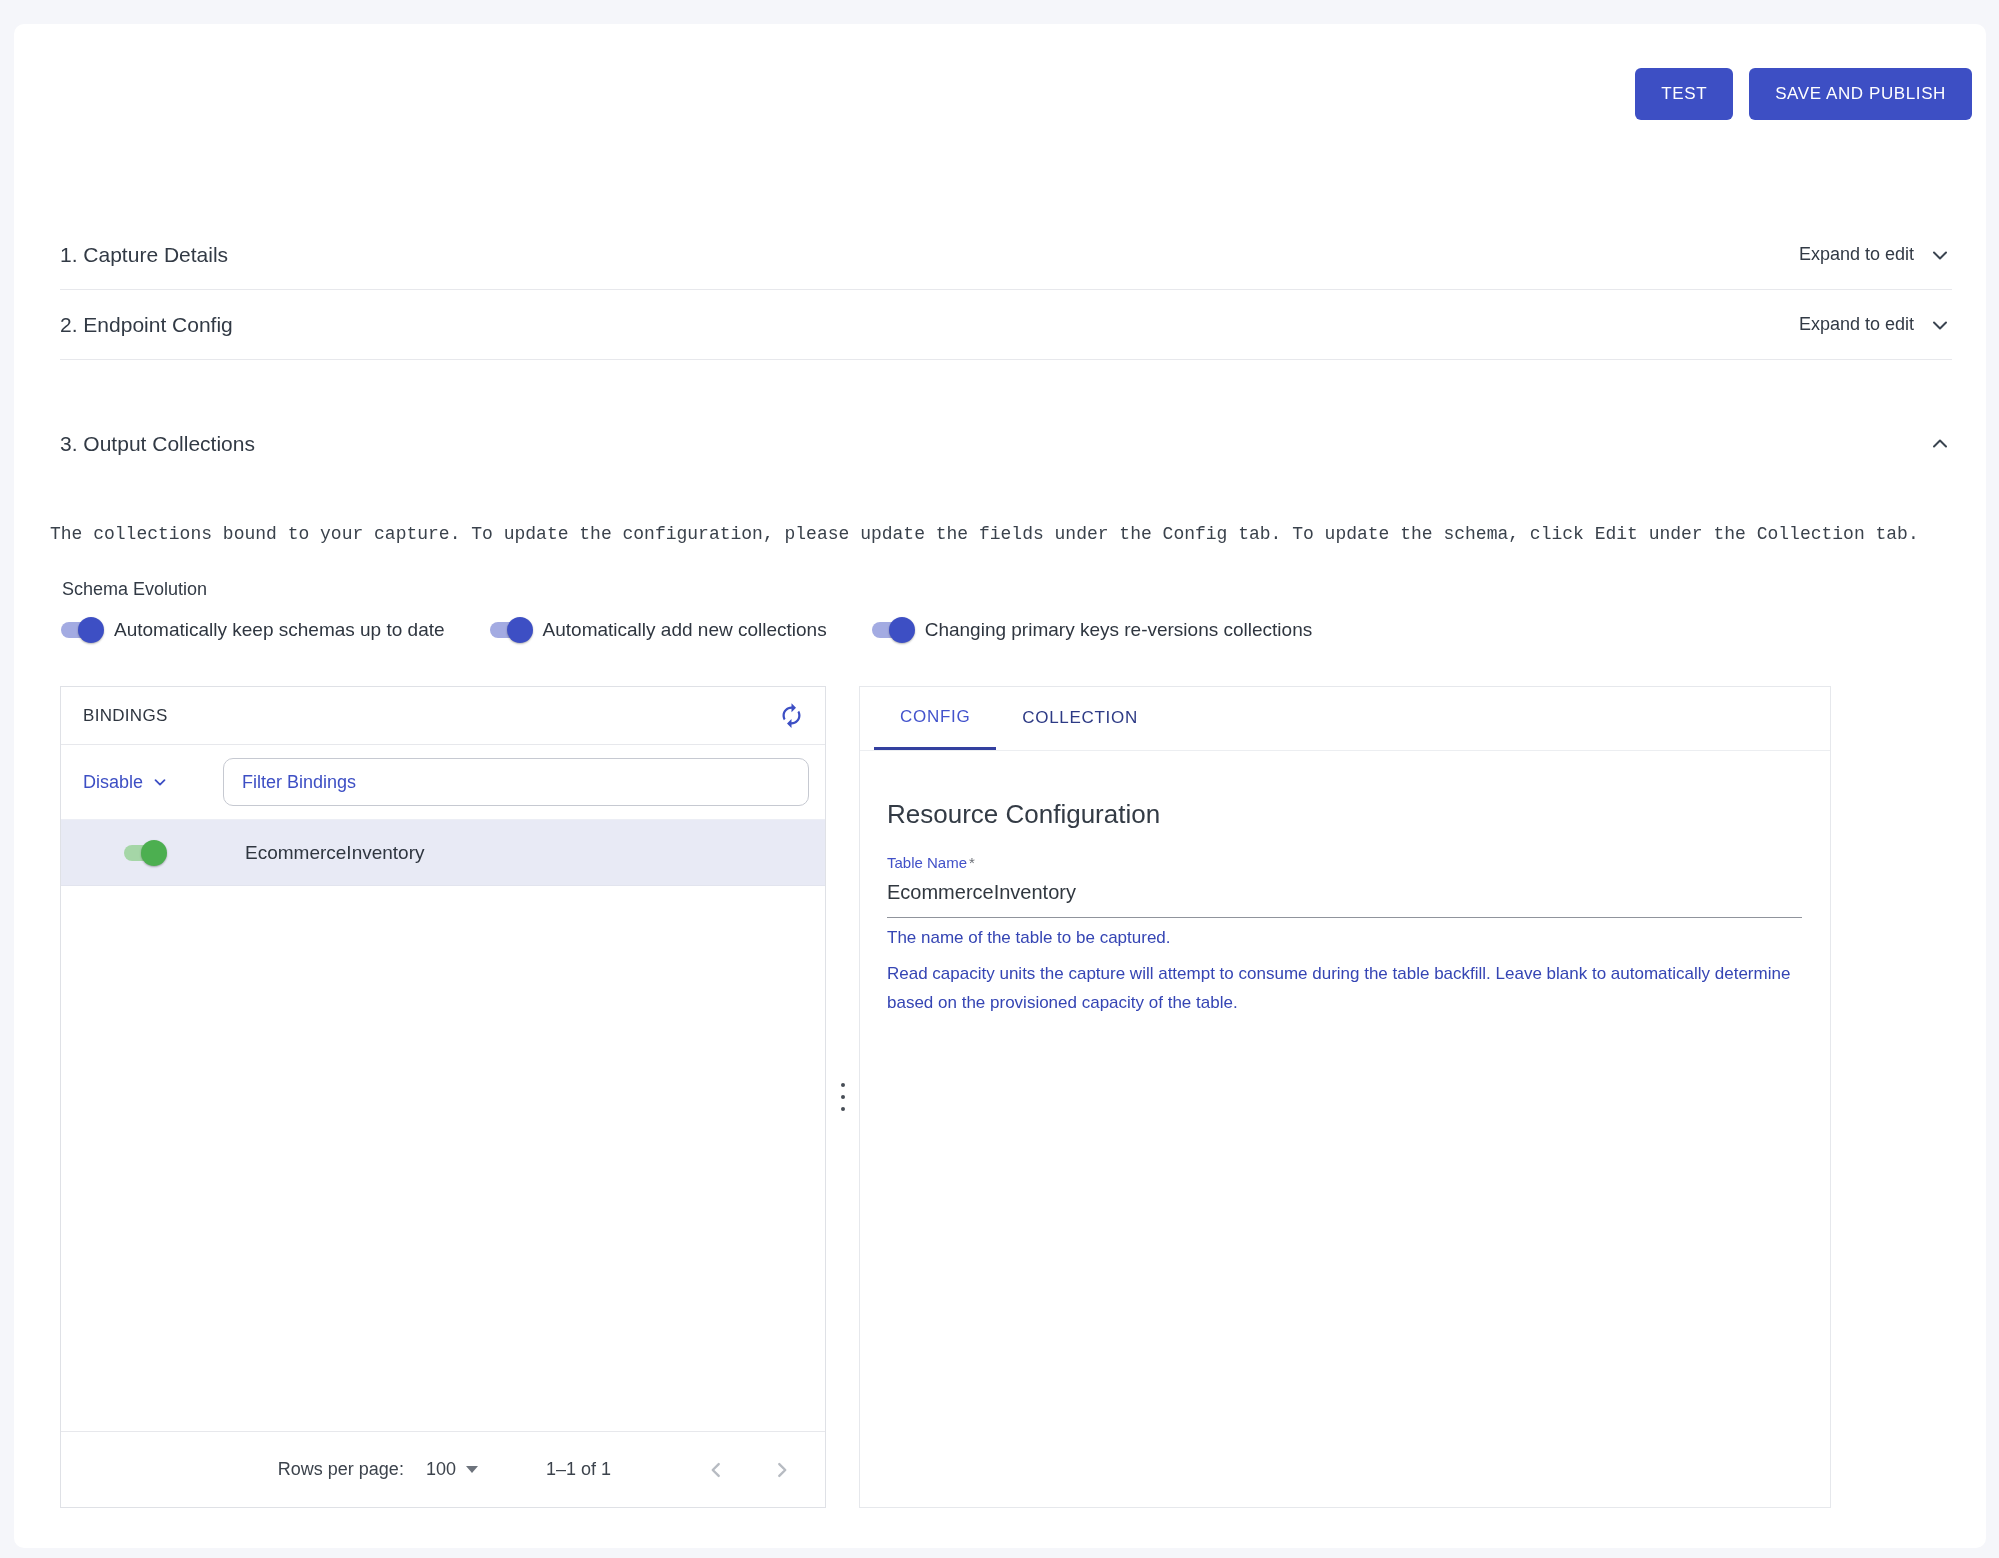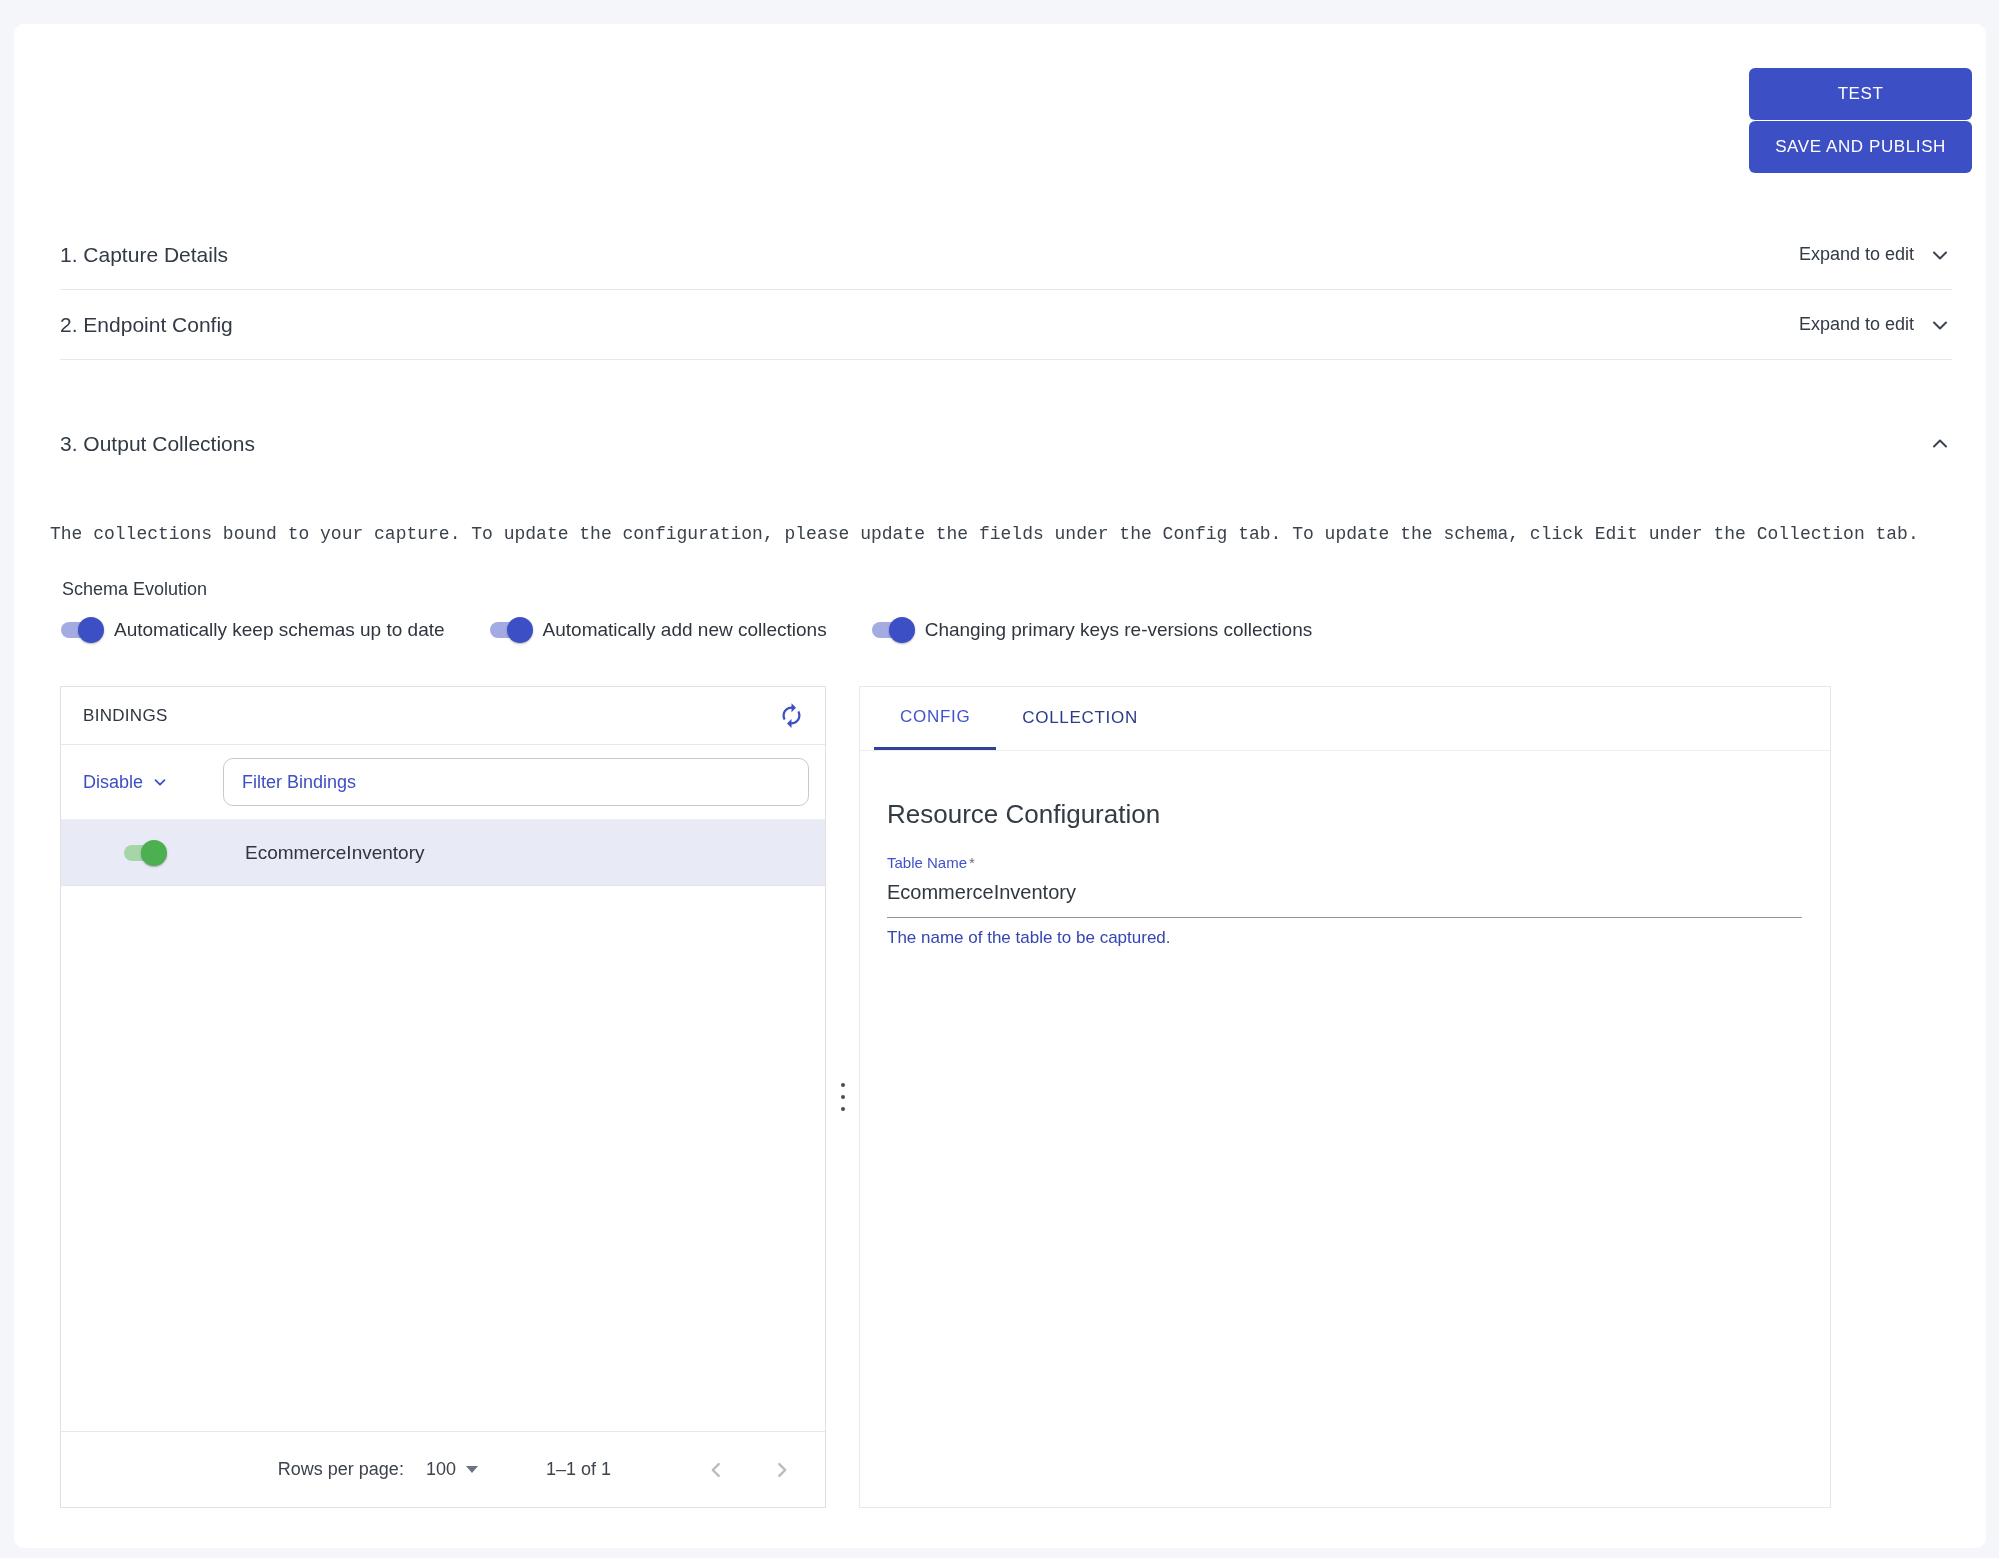--- a/index.html
+++ b/index.html
@@ -13,21 +13,21 @@
   }
   .card {
     position: absolute;
     left: 14px; top: 24px;
     width: 1972px; height: 1524px;
     background: #ffffff;
     border-radius: 10px;
   }
 
   
-  .toolbar { position: absolute; top: 44px; right: 14px; display: flex; gap: 1px; flex-direction: column; }
+  .toolbar { position: absolute; top: 44px; right: 14px; display: flex; gap: 16px; }
   .btn {
     height: 52px; padding: 0 26px;
     background: #3d4fc4; color: #ffffff;
     border: none; border-radius: 6px;
     font-family: inherit; font-size: 17px; letter-spacing: 0.6px;
     cursor: pointer;
   }
 
   
   .accordions { position: absolute; left: 46px; right: 34px; top: 196px; }
@@ -299,16 +299,17 @@
 
     <div class="panel-content">
       <div class="res-heading">Resource Configuration</div>
 
       <div class="field-label">
         <span>Table Name</span><span class="req">*</span>
       </div>
       <input class="field-input" type="text" value="EcommerceInventory" style="">
       <div class="field-helper">The name of the table to be captured.</div>
 
+      <div class="rcu-desc">Read capacity units the capture will attempt to consume during the table backfill. Leave blank to automatically determine based on the provisioned capacity of the table.</div>
     </div>
   </div>
 
 </div>
 
 </body></html>

